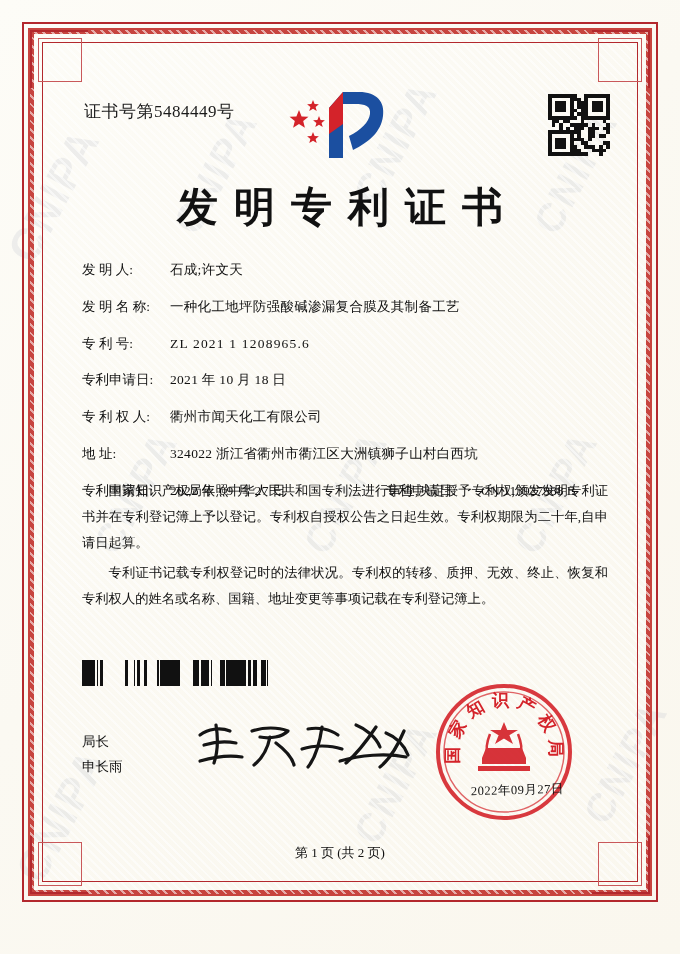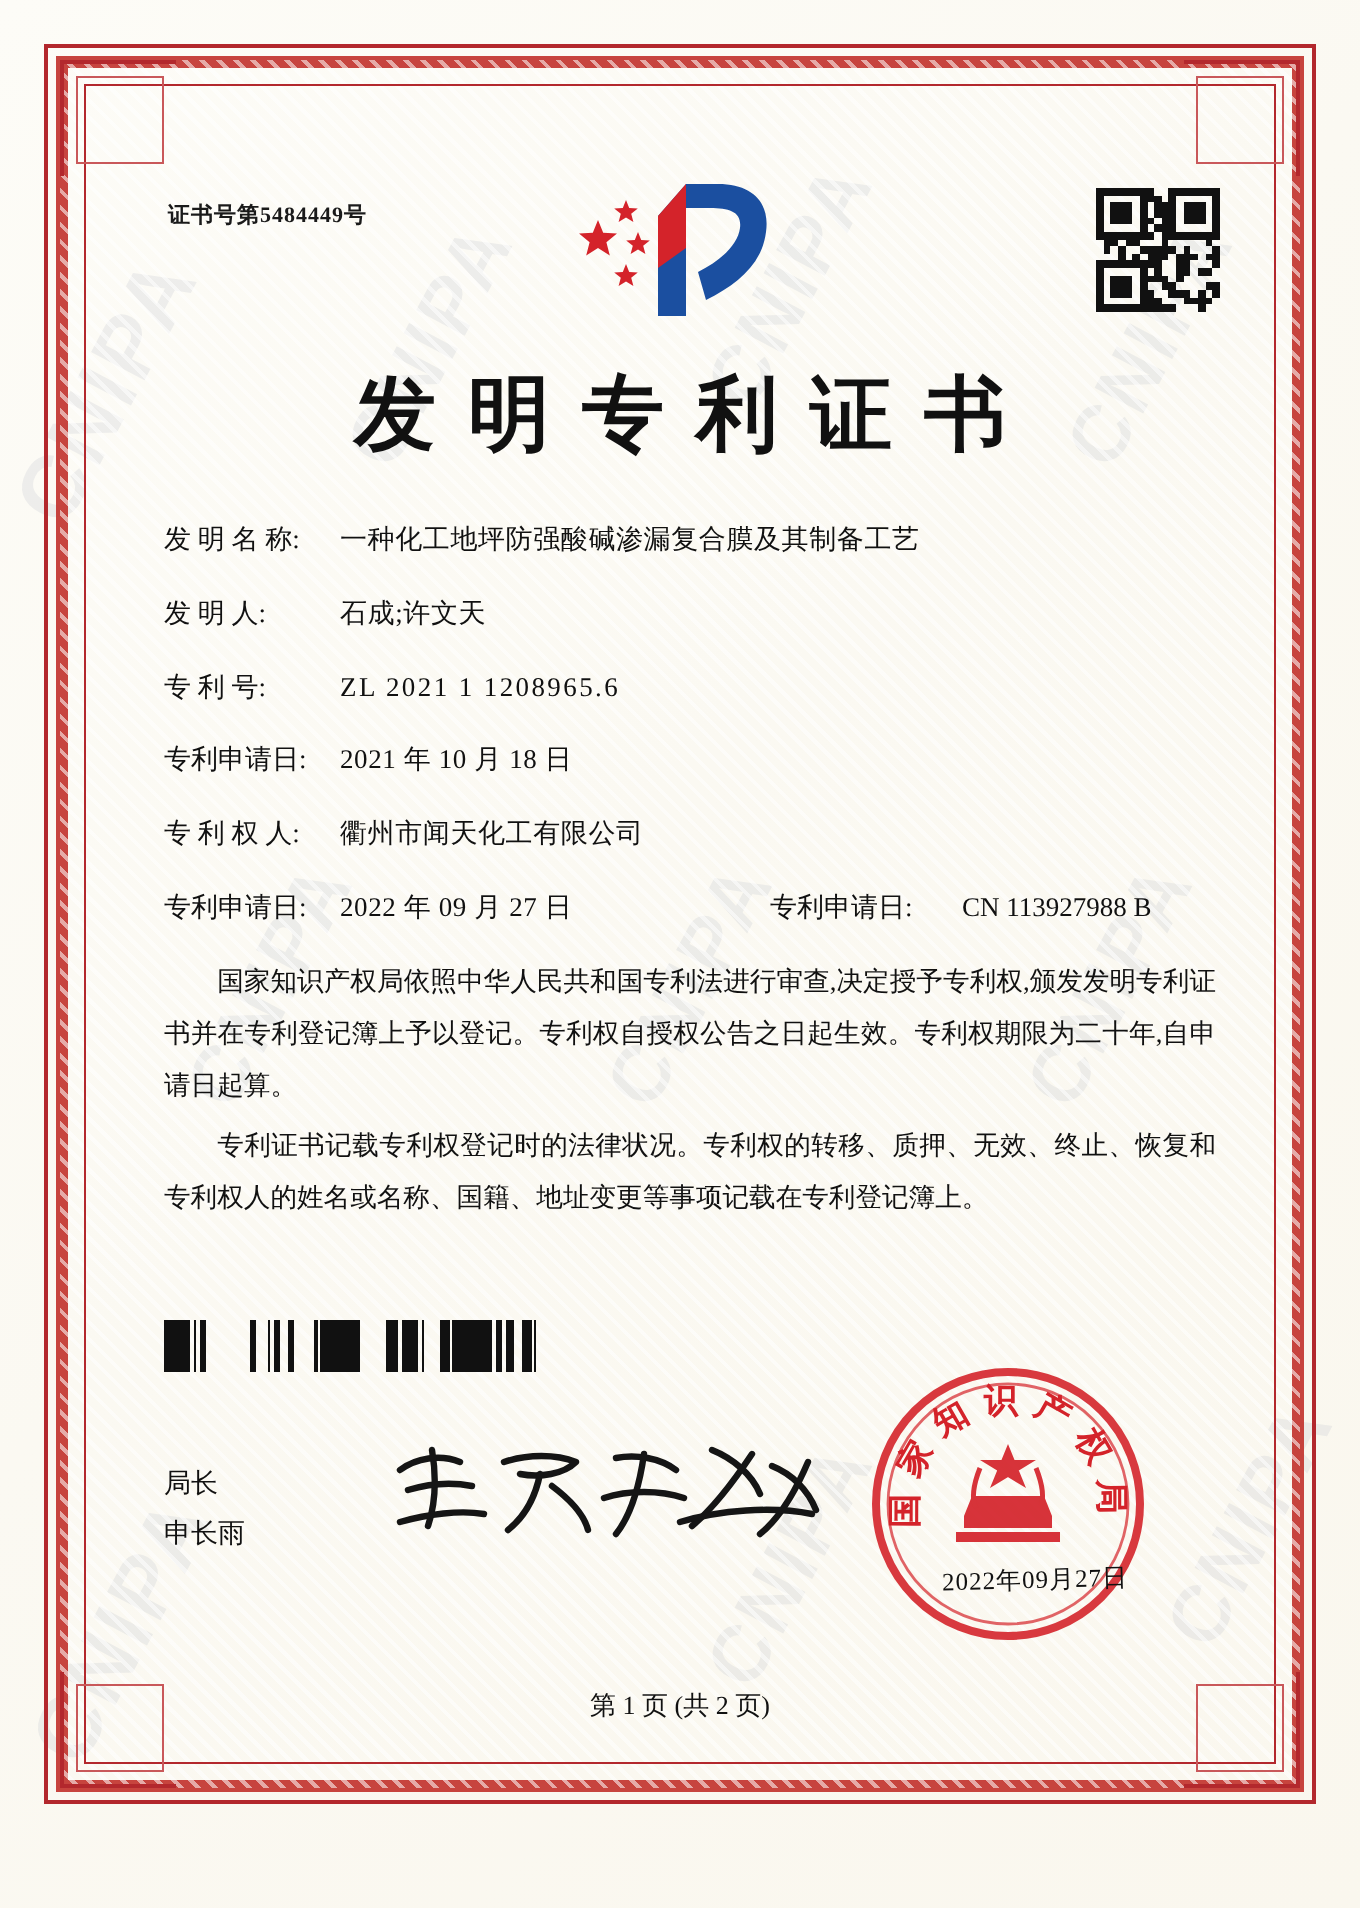--- a/index.html
+++ b/index.html
@@ -92,24 +92,23 @@
 
   
   .content {
     position: absolute;
     left: 60px; top: 60px; right: 60px; bottom: 80px;
   }
 
   .cert-no {
     position: absolute;
     left: 24px; top: 40px;
-    font-size: 11px;
+    font-size: 17px;
     color: #1a1a1a;
     letter-spacing: .5px;
-    font-weight: bold;
   }
 
   
   .qr {
     position: absolute;
     right: 10px; top: 34px;
     width: 62px; height: 62px;
     display: grid;
     grid-template-columns: repeat(17, 1fr);
     grid-template-rows: repeat(17, 1fr);
@@ -567,38 +566,42 @@
           <polygon points="34,28 35.6,32 39.9,32.2 36.6,34.9 37.7,39 34,36.7 30.3,39 31.4,34.9 28.1,32.2 32.4,32"></polygon>
           <polygon points="28,44 29.6,48 33.9,48.2 30.6,50.9 31.7,55 28,52.7 24.3,55 25.4,50.9 22.1,48.2 26.4,48"></polygon>
         </g>
       </svg>
     </div>
 
     <div class="title">发明专利证书</div>
 
     <div class="fields">
       <div class="frow">
+        <span class="flabel">发 明 人:</span>
+        <span class="fvalue">石成;许文天</span>
+      </div>
+      <div class="frow">
         <span class="flabel">发 明 名 称:</span>
         <span class="fvalue">一种化工地坪防强酸碱渗漏复合膜及其制备工艺</span>
-      </div>
-      <div class="frow">
-        <span class="flabel">发 明 人:</span>
-        <span class="fvalue">石成;许文天</span>
       </div>
       <div class="frow">
         <span class="flabel">专 利 号:</span>
         <span class="fvalue mono">ZL 2021 1 1208965.6</span>
       </div>
       <div class="frow">
         <span class="flabel">专利申请日:</span>
         <span class="fvalue">2021 年 10 月 18 日</span>
       </div>
       <div class="frow">
         <span class="flabel">专 利 权 人:</span>
         <span class="fvalue">衢州市闻天化工有限公司</span>
+      </div>
+      <div class="frow">
+        <span class="flabel">地 址:</span>
+        <span class="fvalue">324022 浙江省衢州市衢江区大洲镇狮子山村白西坑</span>
       </div>
       <div class="frow split">
         <span class="flabel">专利申请日:</span>
         <span class="fvalue">2022 年 09 月 27 日</span>
         <span class="flabel2">专利申请日:</span>
         <span class="fvalue2">CN 113927988 B</span>
       </div>
     </div>
 
     <div class="para p2">

